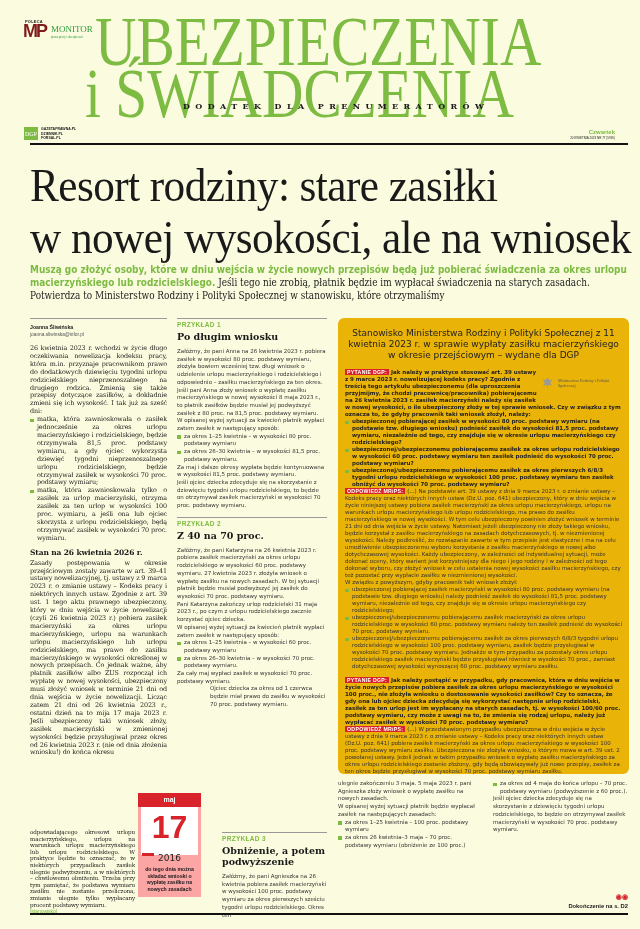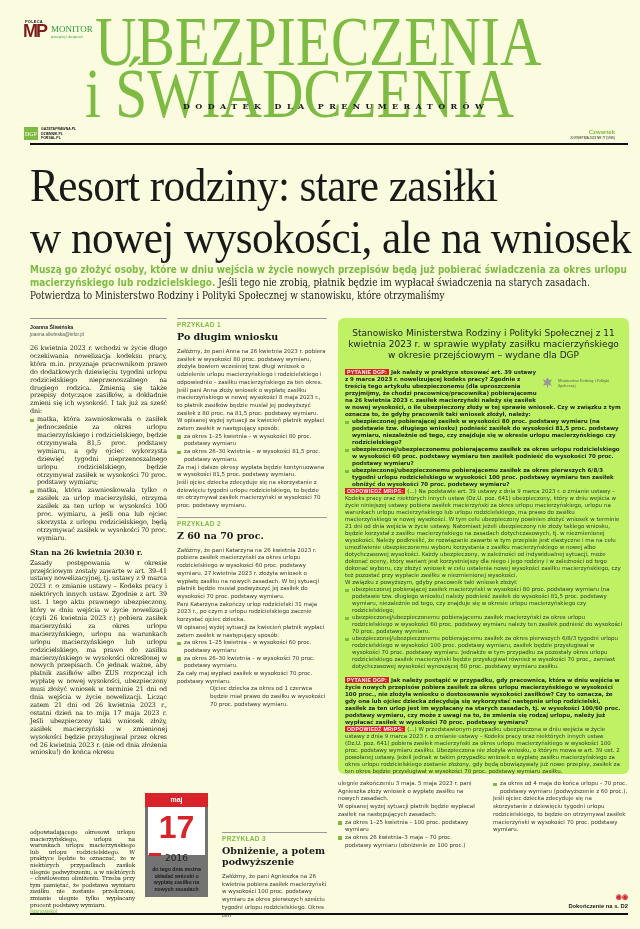--- a/index.html
+++ b/index.html
@@ -40,29 +40,29 @@
   .bullets li::before{content:"";position:absolute;left:0;top:2.5px;width:3.5px;height:3.5px;background:#7dbb42}
   .subhead{font:bold 7.5px "DejaVu Serif",serif;margin:5px 0 3px}
   .tag{font:5.2px "Liberation Sans",sans-serif;color:#7dbb42}
   
   .col2{left:177px;top:318px;width:150px}
   .ex-label{font:bold 6.5px "Liberation Sans",sans-serif;color:#7dbb42;letter-spacing:.3px;margin-top:2px}
   .ex-title{font:bold 9.5px "DejaVu Serif",serif;margin:3px 0 6px}
   .body-sans{font:5.5px/7.7px "DejaVu Sans",sans-serif;color:#333}
   .body-sans p{margin:0}
   
-  .cal{left:145px;top:793px;width:63px;height:104px;background:#737373}
+  .cal{left:138px;top:793px;width:63px;height:104px;background:#fca5a5}
   .cal-top{height:14px;background:#d8232a;color:#fff;font:bold 7px "Liberation Sans",sans-serif;text-align:center;line-height:14px}
   .cal-page{background:#fff;margin:0 3px;height:48px;text-align:center}
   .cal-day{font:bold 32px/40px "Liberation Sans",sans-serif;color:#d8232a}
   .cal-year{font:9px "DejaVu Sans",sans-serif;color:#222;text-align:center;margin-top:-2px}
   .cal-dash{position:absolute;left:4px;top:60px;width:12px;height:3px;background:#d8232a}
   .cal-note{font:bold 5.2px/6.5px "Liberation Sans",sans-serif;text-align:center;padding:3px 2px}
   
-  .mbox{left:338px;top:318px;width:291px;height:456px;background:#bef264;border-radius:6px;padding:7px 7px}
+  .mbox{left:338px;top:318px;width:291px;height:456px;background:#eab308;border-radius:6px;padding:7px 7px}
   .mbox-title{font:9px/11px "DejaVu Sans",sans-serif;text-align:center;color:#222;margin:3px 0 8px}
   .q{font:bold 5.5px/7px "DejaVu Sans",sans-serif;color:#222}
   .a{font:5.5px/7px "DejaVu Sans",sans-serif;color:#333}
   .badge{background:#d8232a;color:#fff;font:bold 5.2px "Liberation Sans",sans-serif;padding:0 2px;letter-spacing:.3px}
   .ministry-logo{float:right;width:80px;height:28px;display:flex;align-items:center;margin:0 0 2px 5px}
   .eagle{width:12px;height:14px;margin-right:5px}
   .ministry-name{font:4px "Liberation Serif",serif;color:#555;line-height:5px}
   
   .bcol{font:5.5px/7.7px "DejaVu Sans",sans-serif;color:#333}
   .bcol3{left:338px;top:780px;width:140px}
@@ -104,21 +104,21 @@
 <div class="abs col1">
   <div class="thin-rule"></div>
   <div class="byline">Joanna Śliwińska</div>
   <div class="email">joanna.sliwinska@infor.pl</div>
   <div class="body-serif" style="margin-top:8px">
     <p>26 kwietnia 2023 r. wchodzi w życie długo oczekiwania nowelizacja kodeksu pracy, która m.in. przyznaje pracownikom prawo do dodatkowych dziewięciu tygodni urlopu rodzicielskiego nieprzenoszalnego na drugiego rodzica. Zmienią się także przepisy dotyczące zasiłków, a dokładnie zmieni się ich wysokość. I tak już za sześć dni:</p>
     <ul class="bullets">
       <li>matka, która zawnioskowała o zasiłek jednocześnie za okres urlopu macierzyńskiego i rodzicielskiego, będzie otrzymywała 81,5 proc. podstawy wymiaru, a gdy ojciec wykorzysta dziewięć tygodni nieprzenoszalnego urlopu rodzicielskiego, będzie otrzymywał zasiłek w wysokości 70 proc. podstawy wymiaru;</li>
       <li>matka, która zawnioskowała tylko o zasiłek za urlop macierzyński, otrzyma zasiłek za ten urlop w wysokości 100 proc. wymiaru, a jeśli ona lub ojciec skorzysta z urlopu rodzicielskiego, będą otrzymywać zasiłek w wysokości 70 proc. wymiaru.</li>
     </ul>
-    <div class="subhead">Stan na 26 kwietnia 2030 r.</div>
+    <div class="subhead">Stan na 26 kwietnia 2026 r.</div>
     <p>Zasady postępowania w okresie przejściowym zostały zawarte w art. 39–41 ustawy nowelizacyjnej, tj. ustawy z 9 marca 2023 r. o zmianie ustawy – Kodeks pracy i niektórych innych ustaw. Zgodnie z art. 39 ust. 1 tego aktu prawnego ubezpieczony, który w dniu wejścia w życie nowelizacji (czyli 26 kwietnia 2023 r.) pobiera zasiłek macierzyński za okres urlopu macierzyńskiego, urlopu na warunkach urlopu macierzyńskiego lub urlopu rodzicielskiego, ma prawo do zasiłku macierzyńskiego w wysokości określonej w nowych przepisach. Co jednak ważne, aby płatnik zasiłków albo ZUS rozpoczął ich wypłatę w nowej wysokości, ubezpieczony musi złożyć wniosek w terminie 21 dni od dnia wejścia w życie nowelizacji. Licząc zatem 21 dni od 26 kwietnia 2023 r., ostatni dzień na to mija 17 maja 2023 r. Jeśli ubezpieczony taki wniosek złoży, zasiłek macierzyński w zmienionej wysokości będzie przysługiwał przez okres od 26 kwietnia 2023 r. (nie od dnia złożenia wniosku!) do końca okresu</p>
   </div>
 </div>
 <div class="abs body-serif" style="left:30px;top:829px;width:105px">
   <p style="font-size:5.6px;line-height:6.6px">odpowiadającego okresowi urlopu macierzyńskiego, urlopu na warunkach urlopu macierzyńskiego lub urlopu rodzicielskiego. W praktyce będzie to oznaczać, że w niektórych przypadkach zasiłek ulegnie podwyższeniu, a w niektórych – chwilowemu obniżeniu. Trzeba przy tym pamiętać, że podstawa wymiaru zasiłku nie zostanie przeliczona, zmianie ulegnie tylko wypłacany procent podstawy wymiaru.</p>
   <div class="tag">[stanowisko]</div>
 </div>
 
 <div class="abs cal">
   <div class="cal-top">maj</div>
@@ -140,21 +140,21 @@
     <p>W opisanej wyżej sytuacji za kwiecień płatnik wypłaci zatem zasiłek w następujący sposób:</p>
     <ul class="bullets">
       <li>za okres 1–25 kwietnia – w wysokości 80 proc. podstawy wymiaru</li>
       <li>za okres 26–30 kwietnia – w wysokości 81,5 proc. podstawy wymiaru.</li>
     </ul>
     <p>Za maj i dalsze okresy wypłata będzie kontynuowana w wysokości 81,5 proc. podstawy wymiaru.</p>
     <p>Jeśli ojciec dziecka zdecyduje się na skorzystanie z dziewięciu tygodni urlopu rodzicielskiego, to będzie on otrzymywał zasiłek macierzyński w wysokości 70 proc. podstawy wymiaru.</p>
   </div>
   <div class="thin-rule" style="margin-top:7px"></div>
   <div class="ex-label">PRZYKŁAD 2</div>
-  <div class="ex-title">Z 60 na 70 proc.</div>
+  <div class="ex-title">Z 40 na 70 proc.</div>
   <div class="body-sans">
     <p>Załóżmy, że pani Katarzyna na 26 kwietnia 2023 r. pobiera zasiłek macierzyński za okres urlopu rodzicielskiego w wysokości 60 proc. podstawy wymiaru. 27 kwietnia 2023 r. złożyła wniosek o wypłatę zasiłku na nowych zasadach. W tej sytuacji płatnik będzie musiał podwyższyć jej zasiłek do wysokości 70 proc. podstawy wymiaru.</p>
     <p>Pani Katarzyna zakończy urlop rodzicielski 31 maja 2023 r., po czym z urlopu rodzicielskiego zacznie korzystać ojciec dziecka.</p>
     <p>W opisanej wyżej sytuacji za kwiecień płatnik wypłaci zatem zasiłek w następujący sposób:</p>
     <ul class="bullets">
       <li>za okres 1–25 kwietnia – w wysokości 60 proc. podstawy wymiaru</li>
       <li>za okres 26–30 kwietnia – w wysokości 70 proc. podstawy wymiaru.</li>
     </ul>
     <p>Za cały maj wypłaci zasiłek w wysokości 70 proc. podstawy wymiaru.</p>
     <p style="padding-left:33px">Ojciec dziecka za okres od 1 czerwca będzie miał prawo do zasiłku w wysokości 70 proc. podstawy wymiaru.</p>

